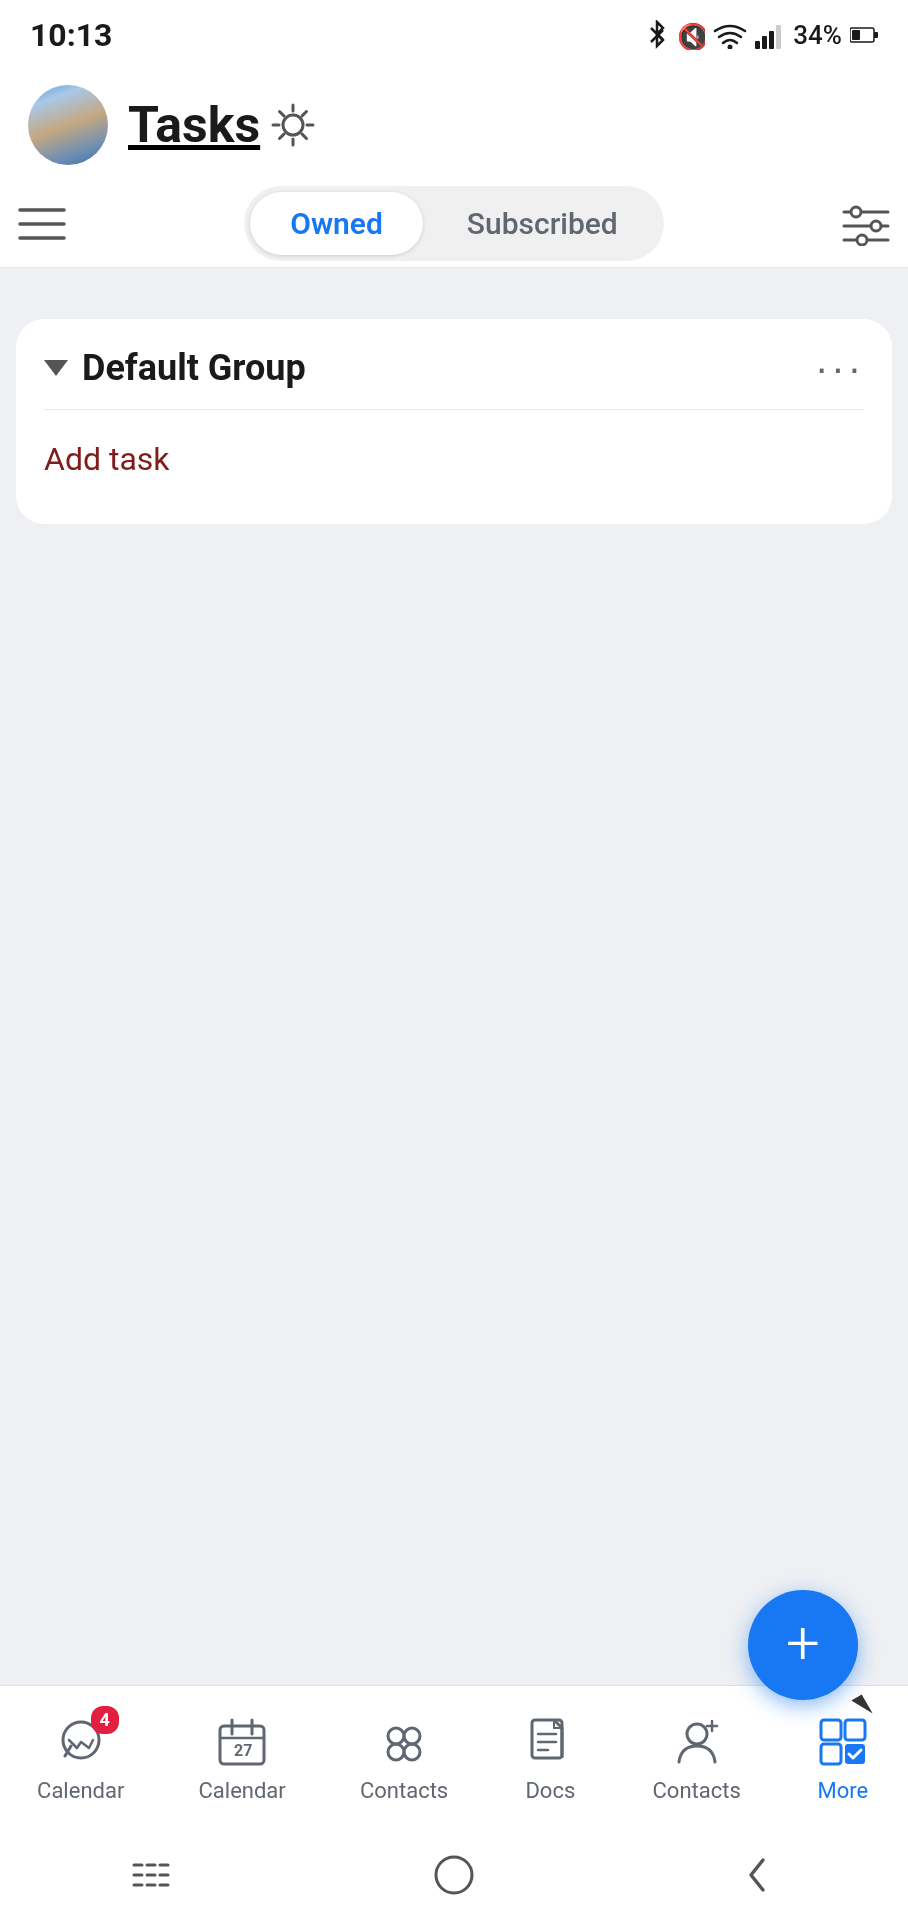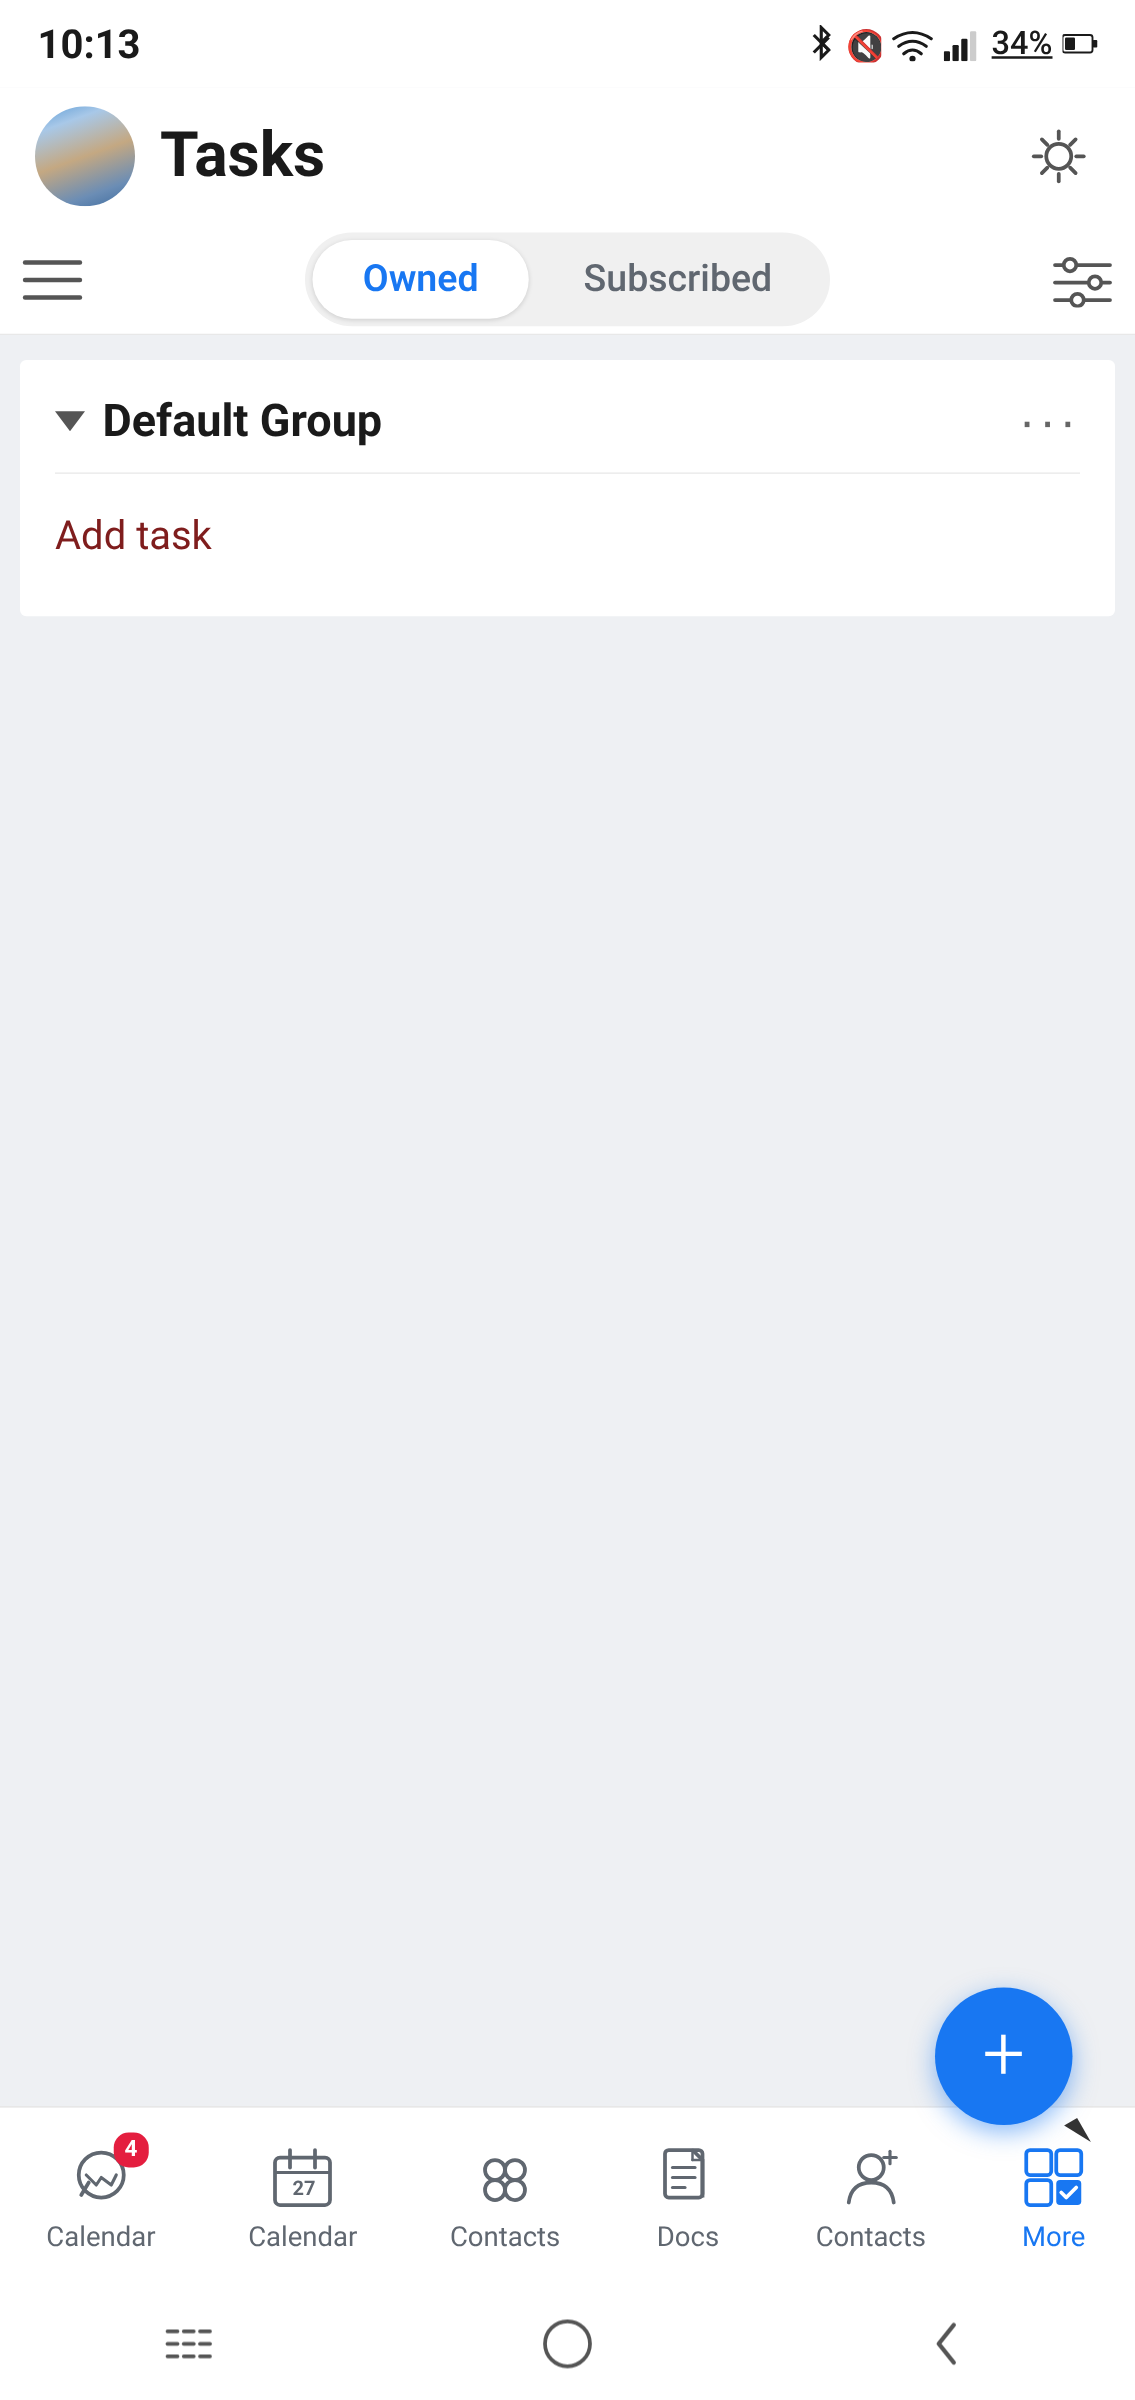--- a/index.html
+++ b/index.html
@@ -30,31 +30,31 @@
     .status-icons {
       display: flex;
       align-items: center;
       gap: 8px;
       font-size: 26px;
       color: #1a1a1a;
     }
     .battery-text {
       font-size: 26px;
       font-weight: 500;
+    }
+
+    
+    .header {
+      background: #ffffff;
+      height: 110px;
+      display: flex;
+      align-items: center;
+      justify-content: flex-start;
+      padding: 0 28px;
       text-decoration: underline;
-    }
-
-    
-    .header {
-      background: #ffffff;
-      height: 110px;
-      display: flex;
-      align-items: center;
-      justify-content: space-between;
-      padding: 0 28px;
     }
     .header-left {
       display: flex;
       align-items: center;
       gap: 20px;
     }
     .avatar {
       width: 80px;
       height: 80px;
       border-radius: 50%;
@@ -134,23 +134,24 @@
     
     .main-content {
       background: #eef0f3;
       flex: 1;
       padding: 20px 16px;
     }
 
     
     .group-card {
       background: #ffffff;
-      border-radius: 5px;
+      border-radius: 28px;
       padding: 28px 28px 36px 28px;
       margin-bottom: 16px;
+      margin-top: 31px;
     }
     .group-header {
       display: flex;
       align-items: center;
       justify-content: space-between;
       margin-bottom: 20px;
     }
     .group-header-left {
       display: flex;
       align-items: center;

